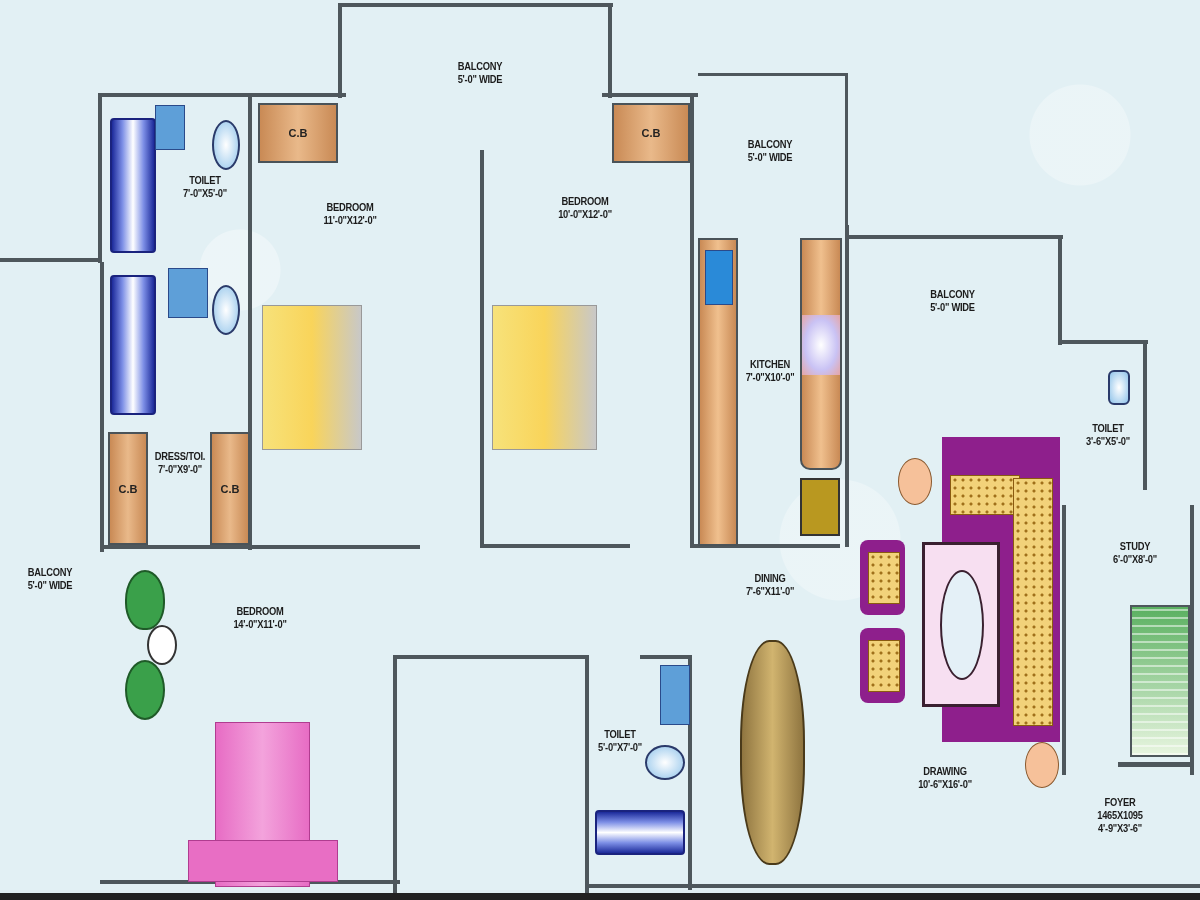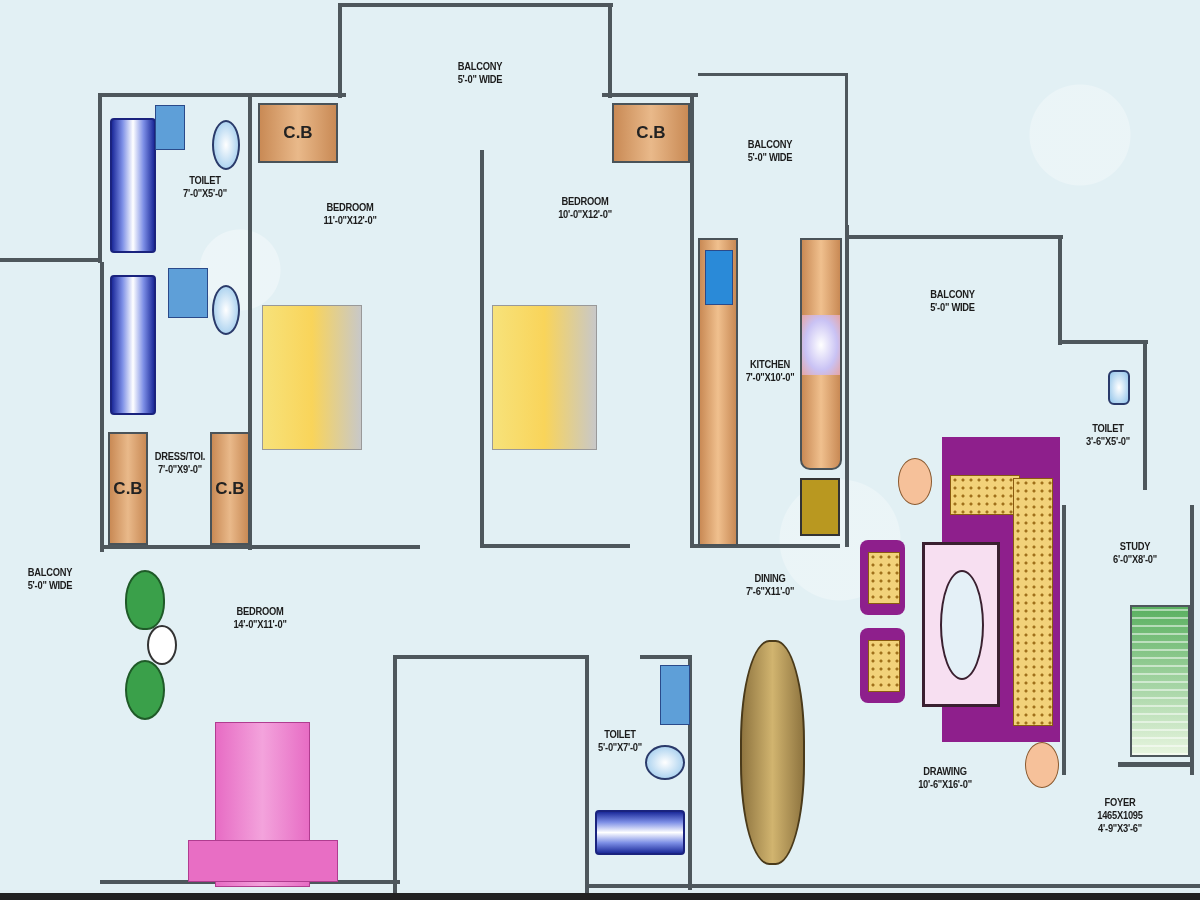--- a/index.html
+++ b/index.html
@@ -4,21 +4,21 @@
 <style>
   html,body{margin:0;padding:0;}
   body{width:1200px;height:900px;position:relative;overflow:hidden;background:#dfeef2;font-family:"Liberation Sans",sans-serif;}
   .bg{position:absolute;inset:0;background:
     radial-gradient(circle at 20% 30%, rgba(255,255,255,.35) 0 40px, transparent 41px),
     radial-gradient(circle at 70% 60%, rgba(255,255,255,.3) 0 60px, transparent 61px),
     radial-gradient(circle at 90% 15%, rgba(255,255,255,.3) 0 50px, transparent 51px),
     #e2f0f4;}
   .wall{position:absolute;background:#4e575c;}
   .lbl{position:absolute;text-align:center;font-weight:bold;font-size:11px;line-height:13px;color:#1b1b1b;letter-spacing:-0.3px;transform:scaleX(.85);}
-  .cb{position:absolute;background:linear-gradient(90deg,#c98a55,#e9b98a,#c98a55);border:2px solid #4a5358;box-sizing:border-box;display:flex;align-items:center;justify-content:center;font-weight:bold;font-size:17px;color:#222;}
+  .cb{position:absolute;background:linear-gradient(90deg,#c98a55,#e9b98a,#c98a55);border:2px solid #4a5358;box-sizing:border-box;display:flex;align-items:center;justify-content:center;font-weight:bold;font-size:11px;color:#222;}
   .tub{position:absolute;background:linear-gradient(90deg,#1c2a9a,#7d8fe6,#fff,#7d8fe6,#1c2a9a);border:2px solid #1a237e;border-radius:4px;box-sizing:border-box;}
   .wc{position:absolute;border:2px solid #2a3a6a;border-radius:50%;background:radial-gradient(#fff,#8fc3ea);box-sizing:border-box;}
   .basin{position:absolute;background:#5e9fd8;border:1px solid #2a4a8a;box-sizing:border-box;}
   .bed{position:absolute;background:linear-gradient(90deg,#f7e27a,#f9d45a,#c8c8c8);border:1px solid #999;box-sizing:border-box;}
   .counter{position:absolute;background:linear-gradient(90deg,#c98a55,#f0c08e,#c98a55);border:2px solid #4a5358;box-sizing:border-box;}
   .sofa{position:absolute;background:#8e1f8c;box-sizing:border-box;}
   .cush{position:absolute;background:radial-gradient(circle,#a0701a 1px,transparent 2px) 0 0/8px 8px,#f2d27a;border:1px solid #8a5a10;box-sizing:border-box;}
 </style>
 </head>
 <body>

